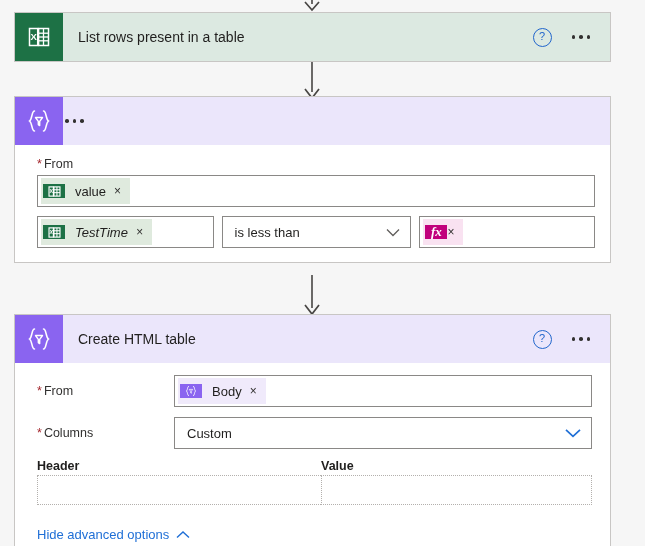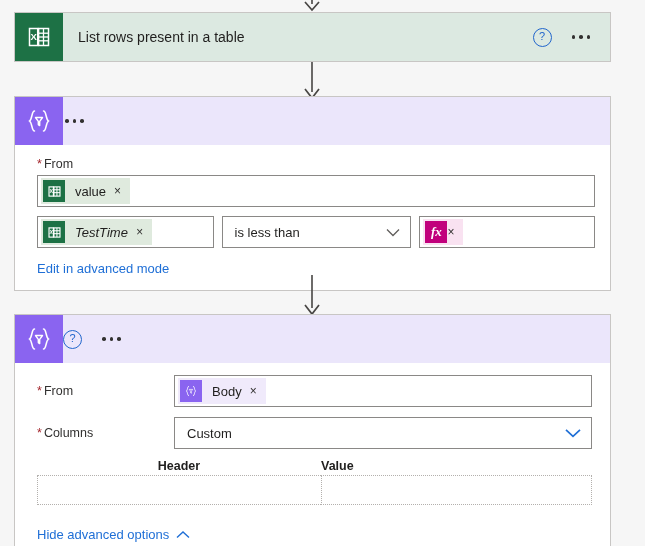--- a/index.html
+++ b/index.html
@@ -123,21 +123,21 @@
 
   
   .chip {
     display: inline-flex;
     align-items: center;
     height: 26px;
     margin: 0 0 0 3px;
     white-space: nowrap;
   }
   .chip-icon {
-    width: 22px; height: 22px;
+    width: 22px; height: 14px;
     flex: 0 0 22px;
     display: flex;
     align-items: center;
     justify-content: center;
     margin-left: 2px;
   }
   .chip-icon.excel { background: #1d7145; }
   .chip-icon.purple { background: #8a64f0; }
   .chip-icon.fx {
     background: #c1007c;
@@ -213,21 +213,20 @@
     flex: 0 0 137px;
     font-size: 12.5px;
   }
   .cht-label .star { color: #a4262c; margin-right: 2px; }
   .cht-field { flex: 1 1 auto; border-radius: 16px; }
 
   .hv-head {
     display: flex;
     margin-top: 8px;
     margin-bottom: 2px;
-    text-align: center;
   }
   .hv-head > div {
     font-size: 12.5px;
     font-weight: bold;
     color: #201f1e;
   }
   .hv-head .h1 { width: 284px; flex: 0 0 284px; }
 
   .hv-inputs { display: flex; }
   .hv-cell {
@@ -353,44 +352,40 @@
         <div class="field-box fa-right">
           <div class="chip pink">
             <div class="chip-icon fx">
               <span>fx</span>
             </div>
             <div class="chip-x">×</div>
           </div>
         </div>
       </div>
 
-      <div class="fa-adv">
-        <span class="link">
-          <span class="text">Edit in advanced mode</span>
-        </span>
-      </div>
     </div>
   </div>
 
   <div class="connector" style="top:275px;">
     <svg width="22" height="42" viewBox="0 0 22 42">
       <line x1="11" y1="0" x2="11" y2="33" stroke="#484644" stroke-width="1.6"></line>
       <polyline points="4,30 11,39 18,30" fill="none" stroke="#484644" stroke-width="1.7"></polyline>
     </svg>
   </div>
 
   <div class="card" style="top:314px;">
     <div class="card-header purple">
       <div class="op-icon purple">
         <svg width="30" height="26" viewBox="0 0 30 26">
           <path d="M10.5 3 C7.5 3 8.5 11 5.5 13 C8.5 15 7.5 23 10.5 23" fill="none" stroke="#ffffff" stroke-width="1.5" stroke-linecap="round"></path>
           <path d="M19.5 3 C22.5 3 21.5 11 24.5 13 C21.5 15 22.5 23 19.5 23" fill="none" stroke="#ffffff" stroke-width="1.5" stroke-linecap="round"></path>
           <path d="M11.5 9.5 L18.5 9.5 L15.7 13.4 L15.7 17.6 L14.3 16.6 L14.3 13.4 Z" fill="none" stroke="#ffffff" stroke-width="1.4" stroke-linejoin="round"></path>
         </svg>
       </div>
+      <div class="card-title">Create HTML table</div>
       <div class="header-actions">
         <div class="help-icon">?</div>
         <div class="ellipsis">
             <i></i>
             <i></i>
             <i></i>
           </div>
       </div>
     </div>
 

